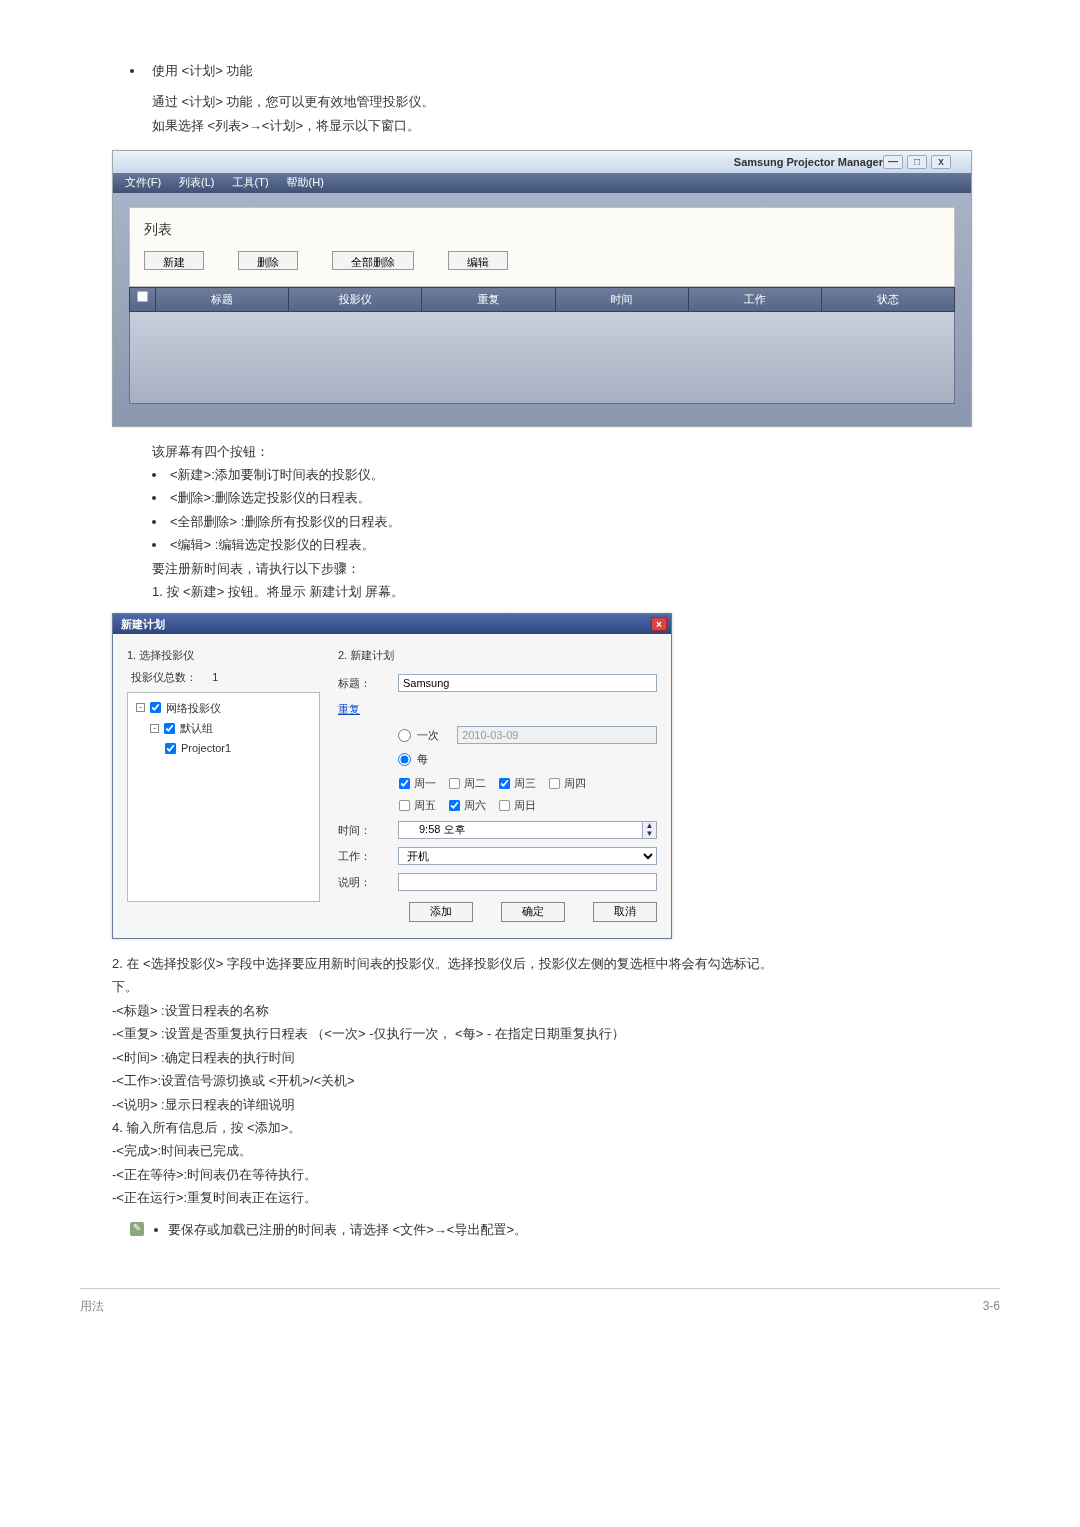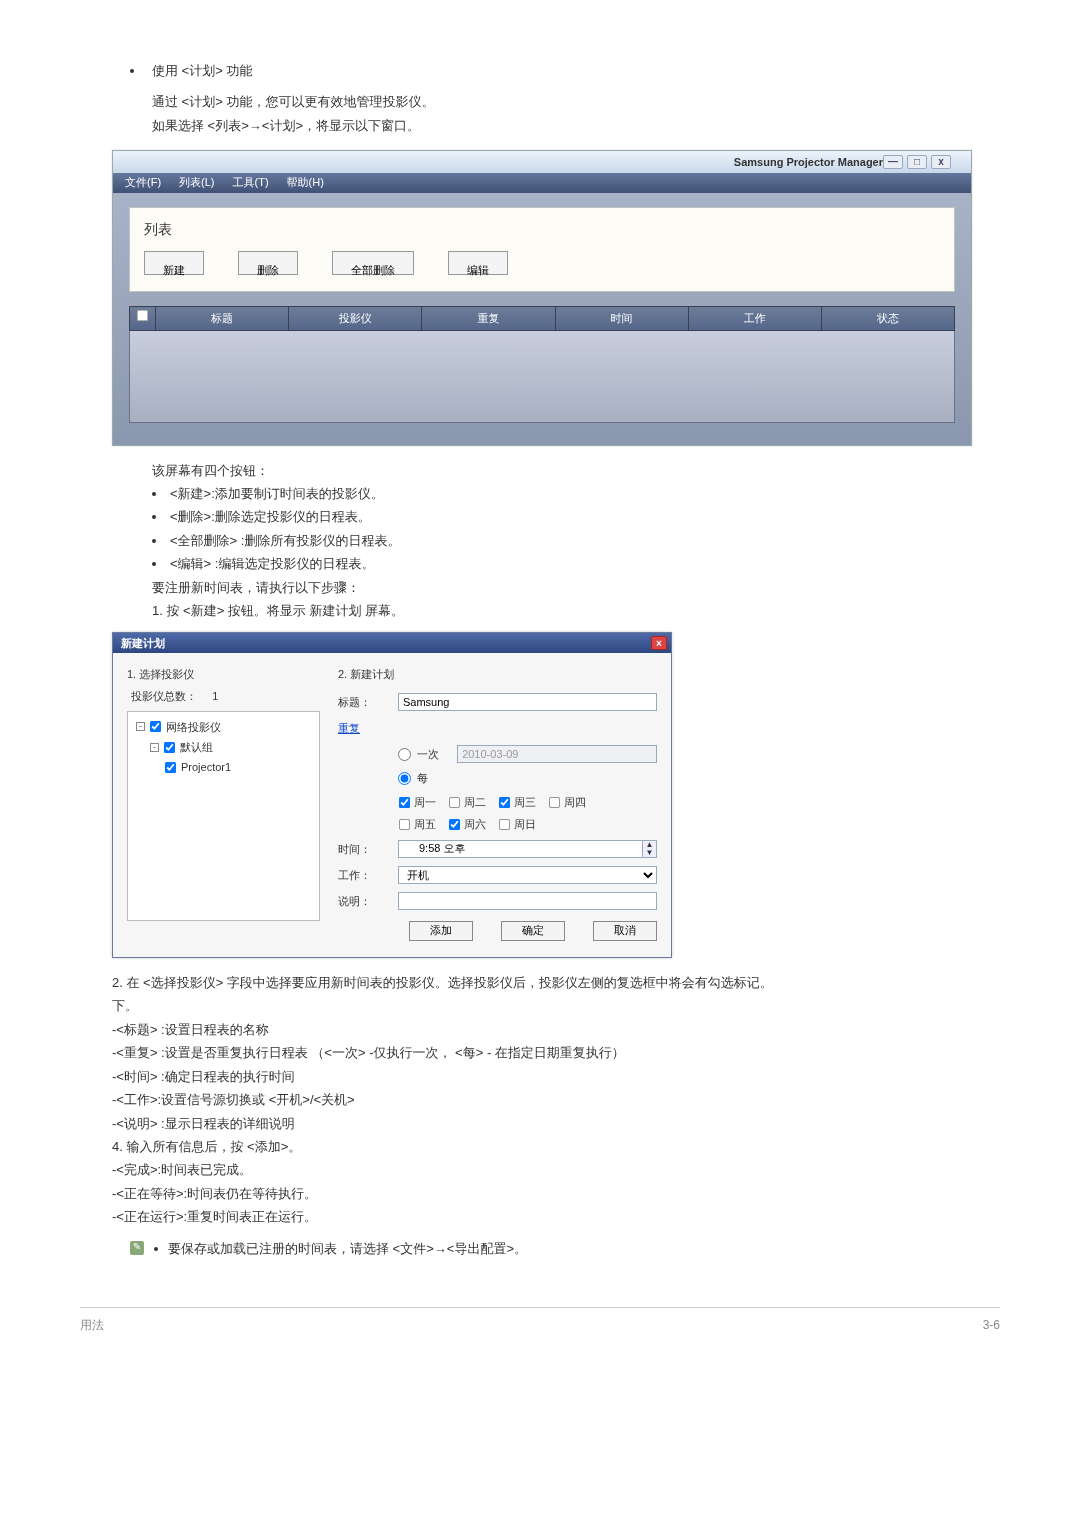--- a/index.html
+++ b/index.html
@@ -46,26 +46,25 @@
     background: linear-gradient(#66779d,#3f5174);
     color: #fff; font-size: 11px;
     display: flex; align-items: flex-start; gap: 18px;
     padding: 0 12px;
   }
   .app1-body { background: linear-gradient(#a8b3c7,#8b97ae); padding: 14px 16px 22px 16px; }
   .panel-list {
     background: #fdfbf5;
     border: 1px solid #c2c2c2;
     padding: 10px 14px 16px 14px;
-    margin-bottom: 14px;
   }
   .panel-list-title { font-size: 14px; color: #333; margin-bottom: 10px; }
   .panel-list-btns { display: flex; gap: 34px; }
   .panel-list-btns button {
-    font-size: 11px; padding: 11px 18px;
+    font-size: 11px; padding: 3px 18px;
     border: 1px solid #999; background: #f4f4f4;
     height: 19px; line-height: 15px;
   }
   .grid-header {
     display: flex; align-items: center;
     background: linear-gradient(#6d7d99,#54668a);
     color: #fff; font-size: 11px;
     border: 1px solid #3a3f52;
   }
   .grid-header .chkcell { width: 26px; text-align: center; border-right: 1px solid #3a3f52; padding: 2px 0; }

